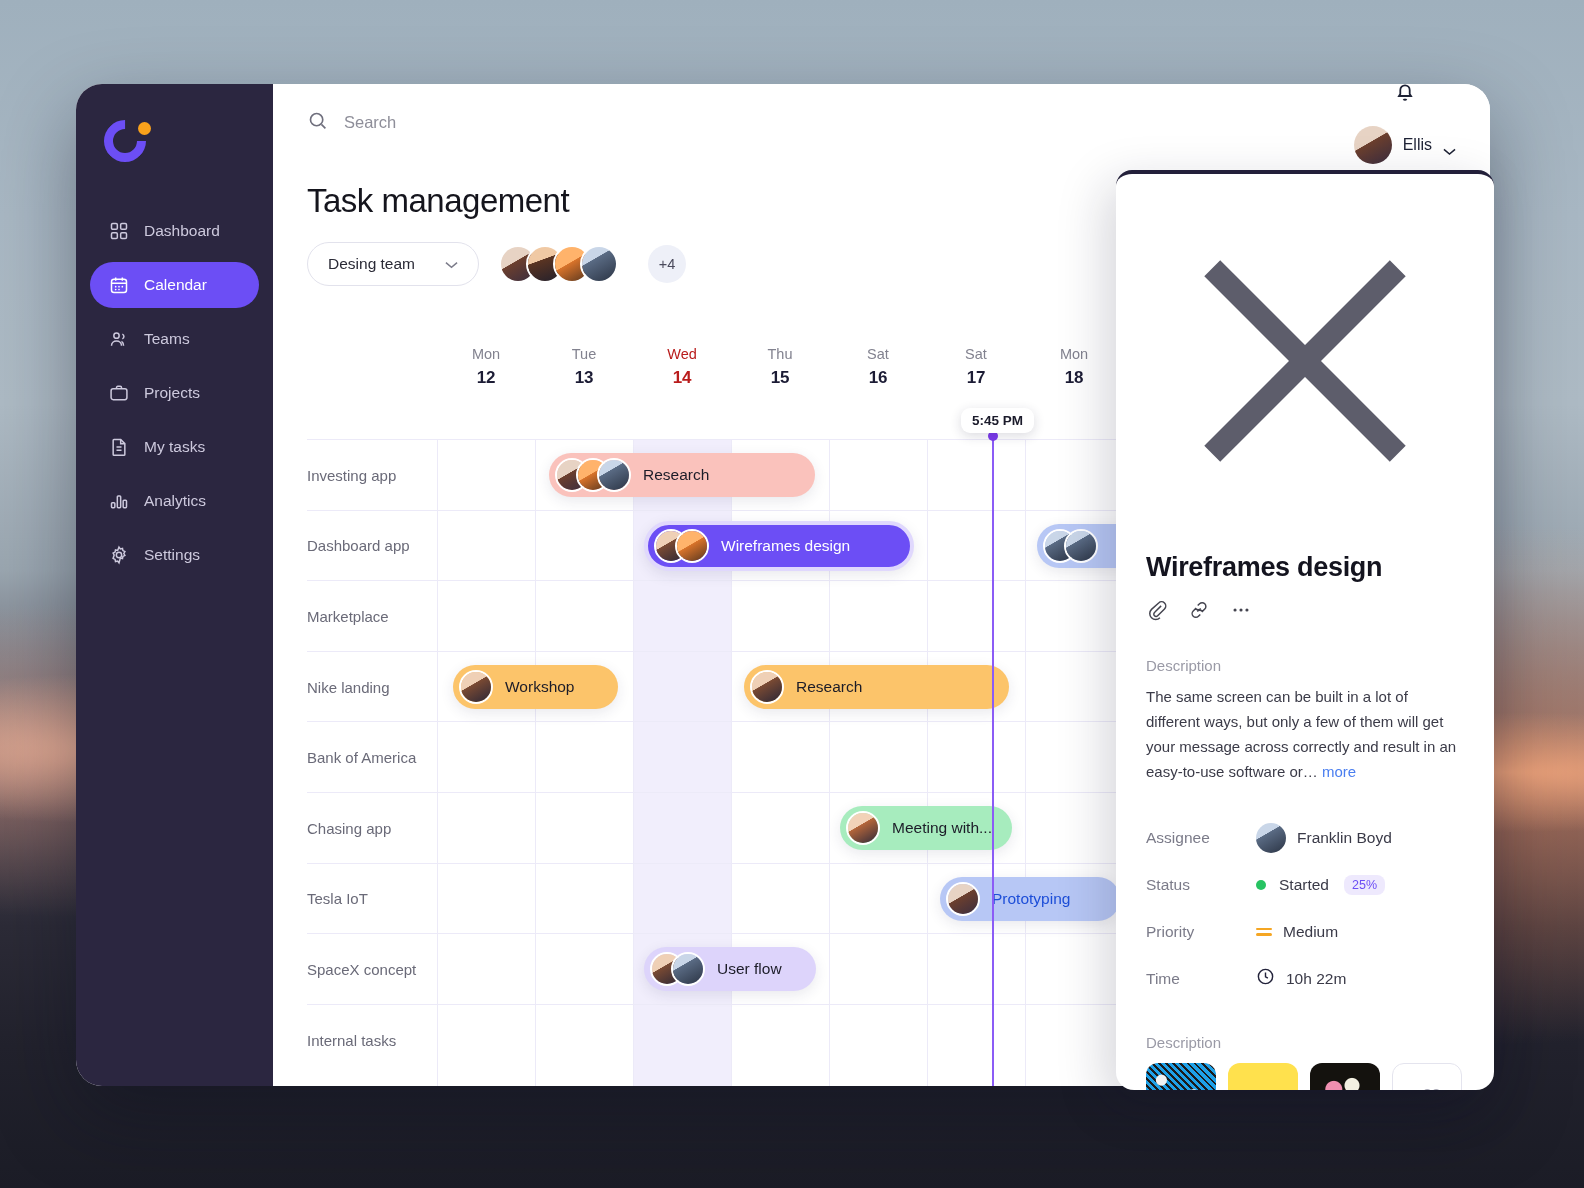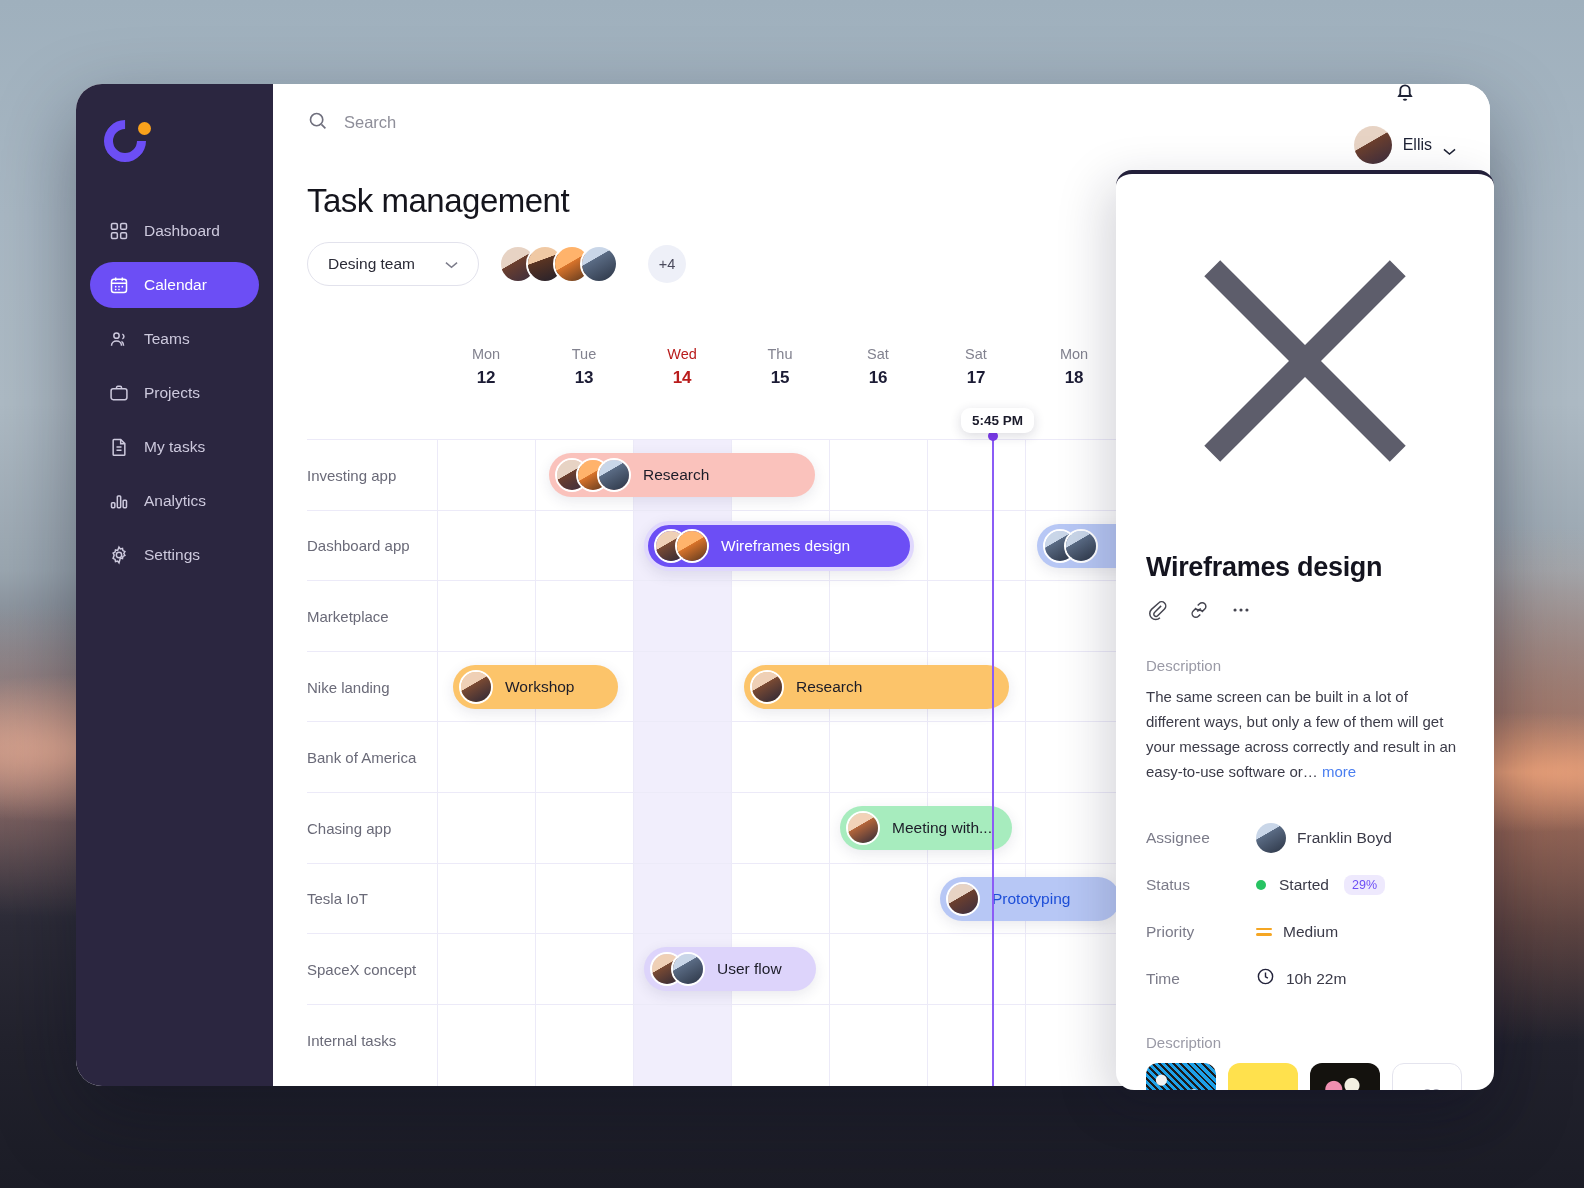--- a/index.html
+++ b/index.html
@@ -712,21 +712,21 @@
               <span class="ph p4"></span>
             </span>
           <span>Franklin Boyd</span>
         </span>
       </div>
       <div class="mrow">
         <span class="mkey">Status</span>
         <span class="mval">
           <span class="dotg"></span>
           <span>Started</span>
-          <span class="badge">29%</span>
+          <span class="badge">25%</span>
         </span>
       </div>
       <div class="mrow">
         <span class="mkey">Priority</span>
         <span class="mval">
           <span class="prio">
               <span></span>
               <span></span>
             </span>
           <span>Medium</span>

